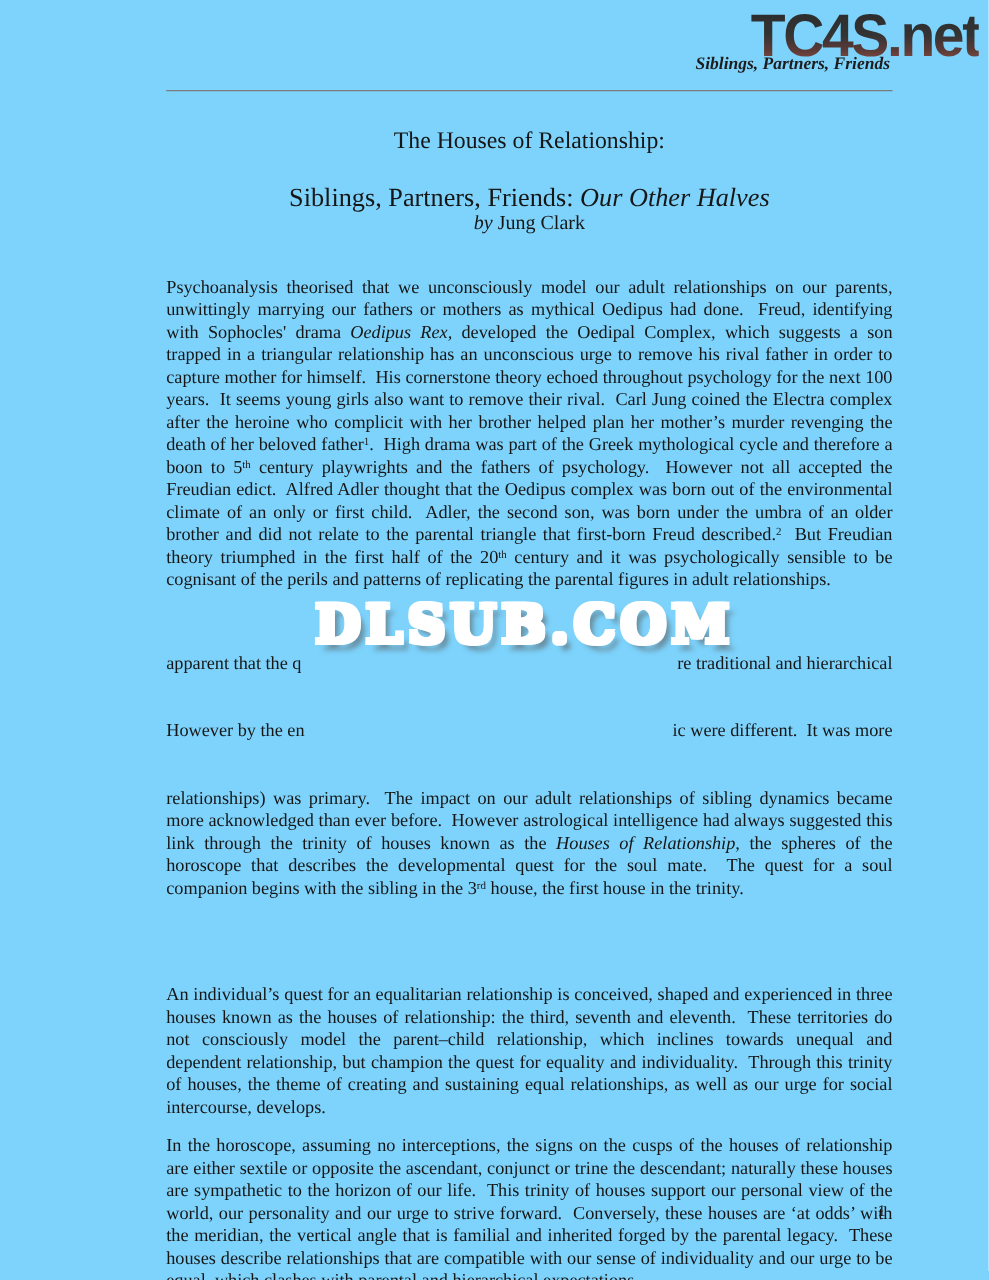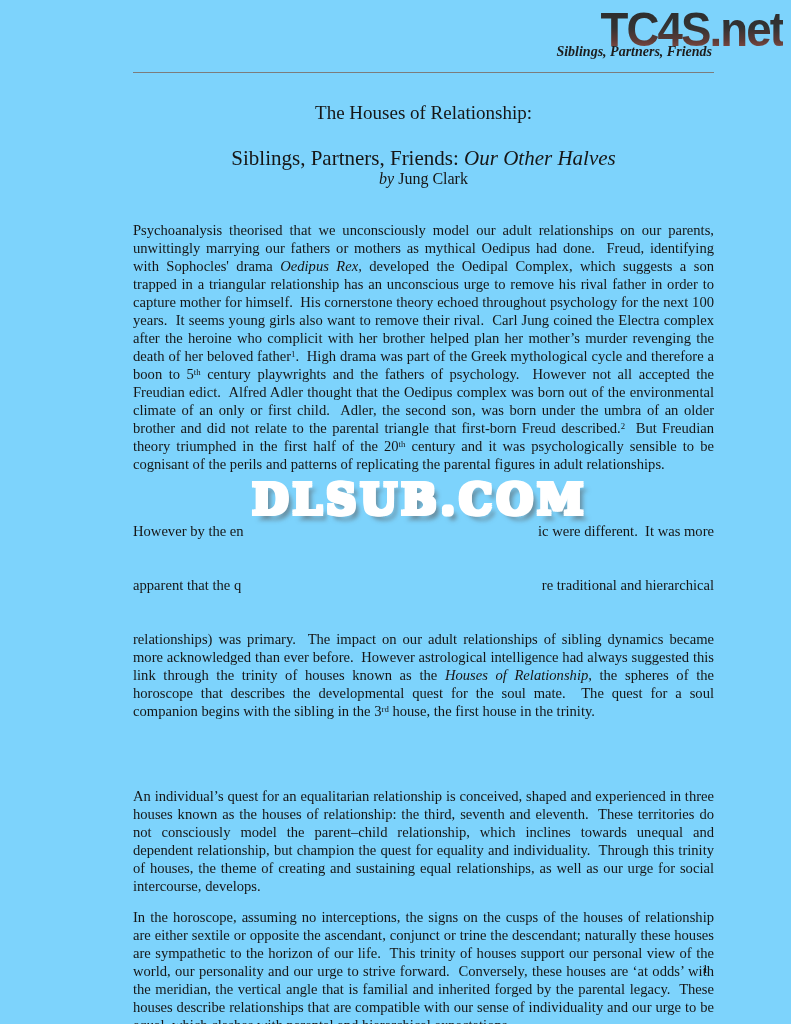--- a/index.html
+++ b/index.html
@@ -82,26 +82,26 @@
     <div class="doc-subtitle"><span>Siblings, Partners, Friends: </span><span class="it">Our Other Halves</span></div>
     <div class="doc-byline"><span class="it">by</span><span> Jung Clark</span></div>
   </div>
 
   <div class="content">
 
     <div class="para"><span>Psychoanalysis theorised that we unconsciously model our adult relationships on our parents, unwittingly marrying our fathers or mothers as mythical Oedipus had done.  Freud, identifying with Sophocles' drama </span><i>Oedipus Rex,</i><span> developed the Oedipal Complex, which suggests a son trapped in a triangular relationship has an unconscious urge to remove his rival father in order to capture mother for himself.  His cornerstone theory echoed throughout psychology for the next 100 years.  It seems young girls also want to remove their rival.  Carl Jung coined the Electra complex after the heroine who complicit with her brother helped plan her mother’s murder revenging the death of her beloved father</span><sup>1</sup><span>.  High drama was part of the Greek mythological cycle and therefore a boon to 5</span><sup>th</sup><span> century playwrights and the fathers of psychology.  However not all accepted the Freudian edict.  Alfred Adler thought that the Oedipus complex was born out of the environmental climate of an only or first child.  Adler, the second son, was born under the umbra of an older brother and did not relate to the parental triangle that first-born Freud described.</span><sup>2</sup><span>  But Freudian theory triumphed in the first half of the 20</span><sup>th</sup><span> century and it was psychologically sensible to be cognisant of the perils and patterns of replicating the parental figures in adult relationships.</span></div>
 
     <div class="para p2-wrap">
       <div class="p2-line">
+        <span>apparent that the q</span>
+        <span>re traditional and hierarchical</span>
+      </div>
+      <div class="p2-line">
         <span>However by the en</span>
         <span>ic were different.  It was more</span>
-      </div>
-      <div class="p2-line">
-        <span>apparent that the q</span>
-        <span>re traditional and hierarchical</span>
       </div>
       <div><span>relationships) was primary.  The impact on our adult relationships of sibling dynamics became more acknowledged than ever before.  However astrological intelligence had always suggested this link through the trinity of houses known as the </span><i>Houses of Relationship</i><span>, the spheres of the horoscope that describes the developmental quest for the soul mate.  The quest for a soul companion begins with the sibling in the 3</span><sup>rd</sup><span> house, the first house in the trinity.</span></div>
       <div class="wm-center">DLSUB.COM</div>
     </div>
 
     <div class="para"><span>An individual’s quest for an equalitarian relationship is conceived, shaped and experienced in three houses known as the houses of relationship: the third, seventh and eleventh.  These territories do not consciously model the parent–child relationship, which inclines towards unequal and dependent relationship, but champion the quest for equality and individuality.  Through this trinity of houses, the theme of creating and sustaining equal relationships, as well as our urge for social intercourse, develops.</span></div>
 
     <div class="para"><span>In the horoscope, assuming no interceptions, the signs on the cusps of the houses of relationship are either sextile or opposite the ascendant, conjunct or trine the descendant; naturally these houses are sympathetic to the horizon of our life.  This trinity of houses support our personal view of the world, our personality and our urge to strive forward.  Conversely, these houses are ‘at odds’ with the meridian, the vertical angle that is familial and inherited forged by the parental legacy.  These houses describe relationships that are compatible with our sense of individuality and our urge to be equal, which clashes with parental and hierarchical expectations.</span></div>
 
   </div>

